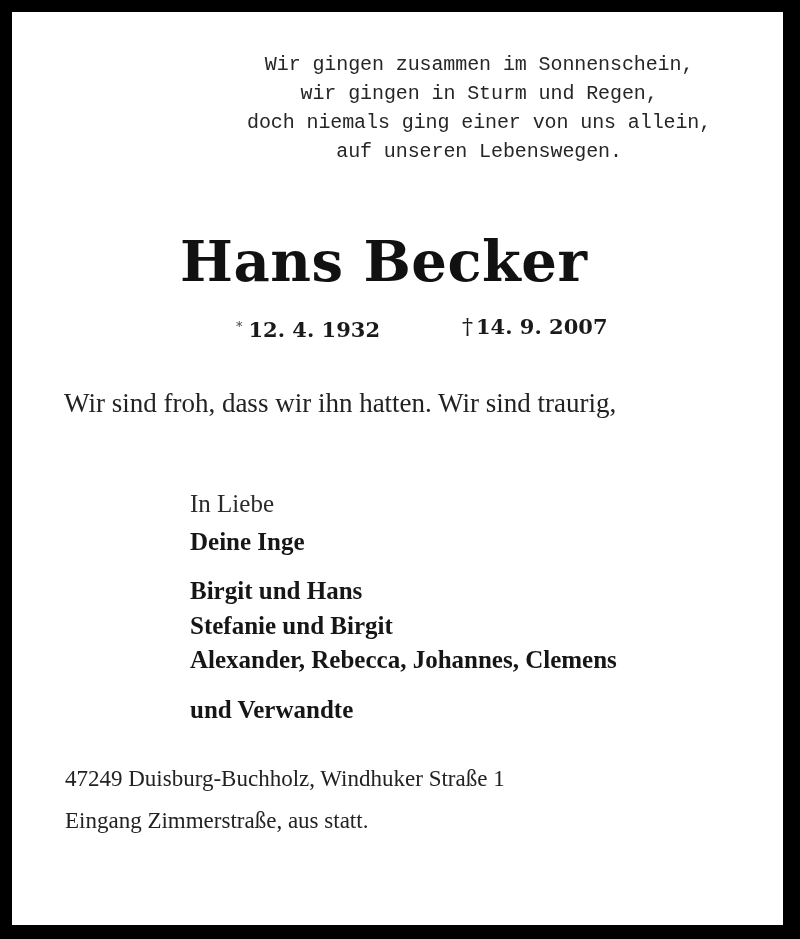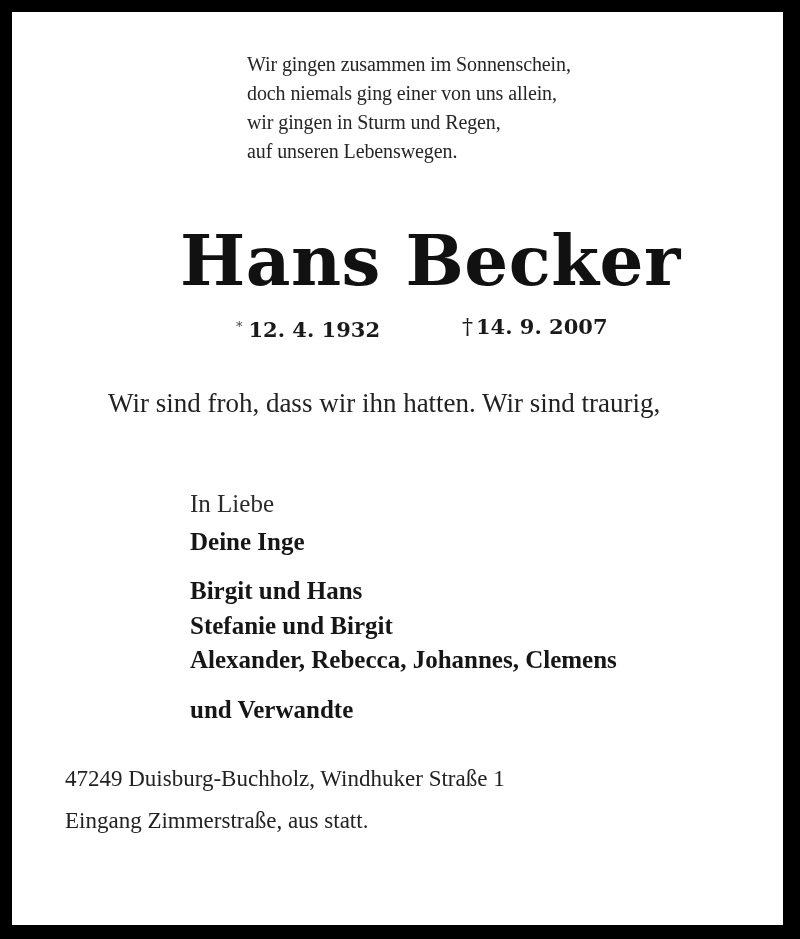--- a/index.html
+++ b/index.html
@@ -23,36 +23,37 @@
       position: absolute;
       left: 12px; top: 12px;
       width: 771px; height: 913px;
       background: #ffffff;
     }
 
     
     .poem {
       position: absolute;
       left: 247px; top: 50px;
-      font-family: Liberation Serif, serif;
+      font-family: Liberation Mono, monospace;
       font-size: 20px;
       line-height: 29px;
       color: #262626;
       letter-spacing: -0.1px;
+      text-align: center;
     }
     .poem div { white-space: nowrap; }
 
     
     .name {
       position: absolute;
       left: 180px; top: 226px;
       width: 410px;
       font-family: "DejaVu Serif", "Liberation Serif", serif;
       font-weight: bold;
-      font-size: 69px;
+      font-size: 56px;
       line-height: 70px;
       color: #111111;
       letter-spacing: 0.5px;
       white-space: nowrap;
     }
 
     
     .date {
       position: absolute;
       top: 312px;
@@ -72,21 +73,20 @@
 
     
     .quote {
       position: absolute;
       left: 64px; top: 386px;
       font-family: "Liberation Serif", "DejaVu Serif", serif;
       font-size: 27px;
       line-height: 34px;
       color: #222222;
       white-space: nowrap;
-      margin-left: 44px;
     }
 
     
     .sig {
       position: absolute;
       left: 190px;
       font-family: "Liberation Serif", "DejaVu Serif", serif;
       font-size: 25px;
       line-height: 30px;
       color: #161616;
@@ -122,22 +122,22 @@
   </style>
 </head>
 <body>
 
 <div class="frame"></div>
 
 <div class="paper"></div>
 
 <div class="poem">
   <div>Wir gingen zusammen im Sonnenschein,</div>
+  <div>wir gingen in Sturm und Regen,</div>
   <div>doch niemals ging einer von uns allein,</div>
-  <div>wir gingen in Sturm und Regen,</div>
   <div>auf unseren Lebenswegen.</div>
 </div>
 
 <div class="name">Hans Becker</div>
 
 <div class="date born">
   <span class="sym">*</span><span>12. 4. 1932</span>
 </div>
 <div class="date died">
   <span class="sym">†</span><span>14. 9. 2007</span>

